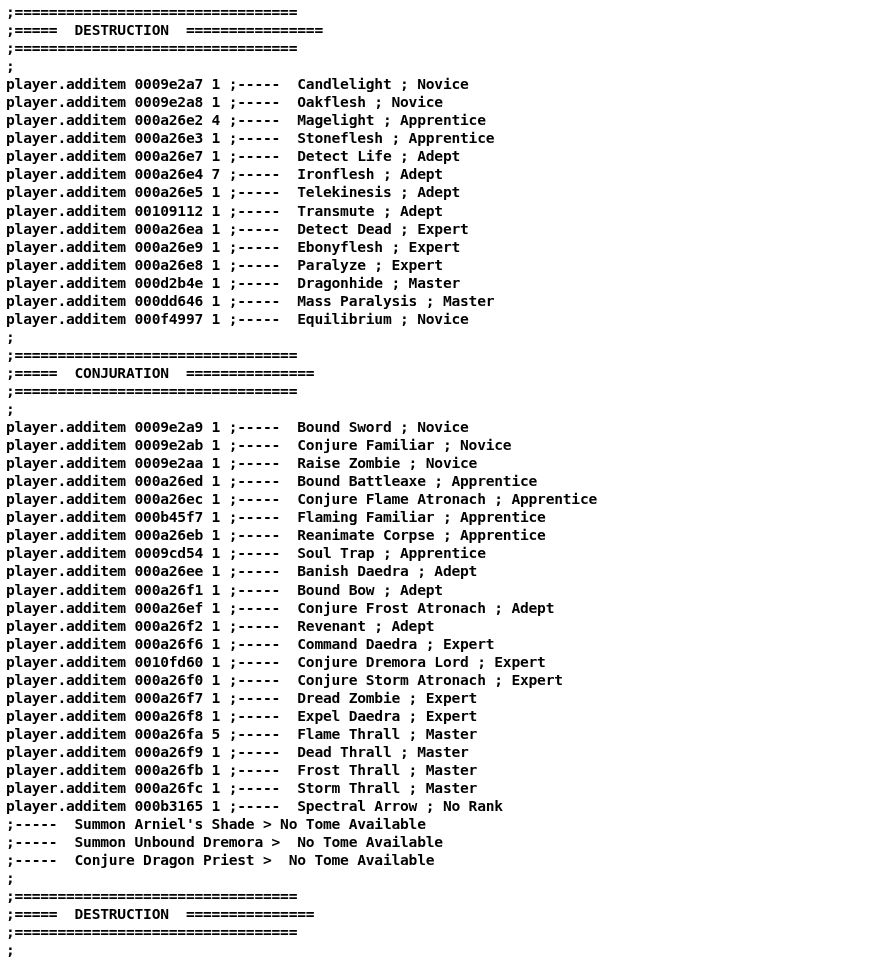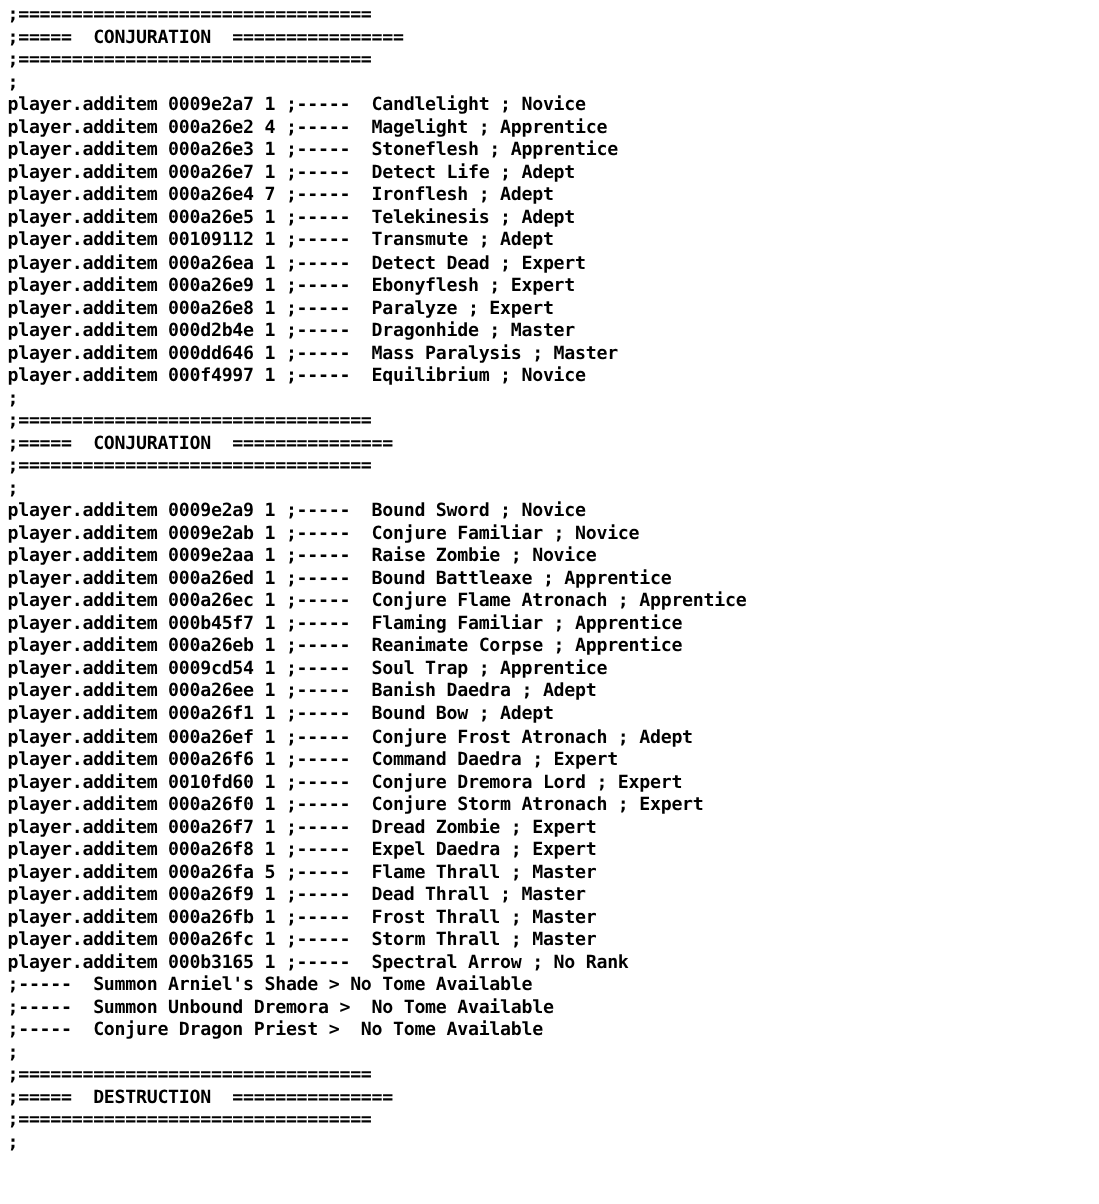--- a/index.html
+++ b/index.html
@@ -30,24 +30,25 @@
     letter-spacing: -0.22px;
     font-weight: 700;
     -webkit-font-smoothing: none;
   }
 </style>
 </head>
 <body>
 
 <div id="script-document">
     <div class="code-line">;=================================</div>
-    <div class="code-line">;=====  CONJURATION  ================</div>
+    <div class="code-line">;=====  DESTRUCTION  ================</div>
     <div class="code-line">;=================================</div>
     <div class="code-line">;</div>
     <div class="code-line">player.additem 0009e2a7 1 ;-----  Candlelight ; Novice</div>
+    <div class="code-line">player.additem 0009e2a8 1 ;-----  Oakflesh ; Novice</div>
     <div class="code-line">player.additem 000a26e2 4 ;-----  Magelight ; Apprentice</div>
     <div class="code-line">player.additem 000a26e3 1 ;-----  Stoneflesh ; Apprentice</div>
     <div class="code-line">player.additem 000a26e7 1 ;-----  Detect Life ; Adept</div>
     <div class="code-line">player.additem 000a26e4 7 ;-----  Ironflesh ; Adept</div>
     <div class="code-line">player.additem 000a26e5 1 ;-----  Telekinesis ; Adept</div>
     <div class="code-line">player.additem 00109112 1 ;-----  Transmute ; Adept</div>
     <div class="code-line">player.additem 000a26ea 1 ;-----  Detect Dead ; Expert</div>
     <div class="code-line">player.additem 000a26e9 1 ;-----  Ebonyflesh ; Expert</div>
     <div class="code-line">player.additem 000a26e8 1 ;-----  Paralyze ; Expert</div>
     <div class="code-line">player.additem 000d2b4e 1 ;-----  Dragonhide ; Master</div>
@@ -62,20 +63,21 @@
     <div class="code-line">player.additem 0009e2ab 1 ;-----  Conjure Familiar ; Novice</div>
     <div class="code-line">player.additem 0009e2aa 1 ;-----  Raise Zombie ; Novice</div>
     <div class="code-line">player.additem 000a26ed 1 ;-----  Bound Battleaxe ; Apprentice</div>
     <div class="code-line">player.additem 000a26ec 1 ;-----  Conjure Flame Atronach ; Apprentice</div>
     <div class="code-line">player.additem 000b45f7 1 ;-----  Flaming Familiar ; Apprentice</div>
     <div class="code-line">player.additem 000a26eb 1 ;-----  Reanimate Corpse ; Apprentice</div>
     <div class="code-line">player.additem 0009cd54 1 ;-----  Soul Trap ; Apprentice</div>
     <div class="code-line">player.additem 000a26ee 1 ;-----  Banish Daedra ; Adept</div>
     <div class="code-line">player.additem 000a26f1 1 ;-----  Bound Bow ; Adept</div>
     <div class="code-line">player.additem 000a26ef 1 ;-----  Conjure Frost Atronach ; Adept</div>
+    <div class="code-line">player.additem 000a26f2 1 ;-----  Revenant ; Adept</div>
     <div class="code-line">player.additem 000a26f6 1 ;-----  Command Daedra ; Expert</div>
     <div class="code-line">player.additem 0010fd60 1 ;-----  Conjure Dremora Lord ; Expert</div>
     <div class="code-line">player.additem 000a26f0 1 ;-----  Conjure Storm Atronach ; Expert</div>
     <div class="code-line">player.additem 000a26f7 1 ;-----  Dread Zombie ; Expert</div>
     <div class="code-line">player.additem 000a26f8 1 ;-----  Expel Daedra ; Expert</div>
     <div class="code-line">player.additem 000a26fa 5 ;-----  Flame Thrall ; Master</div>
     <div class="code-line">player.additem 000a26f9 1 ;-----  Dead Thrall ; Master</div>
     <div class="code-line">player.additem 000a26fb 1 ;-----  Frost Thrall ; Master</div>
     <div class="code-line">player.additem 000a26fc 1 ;-----  Storm Thrall ; Master</div>
     <div class="code-line">player.additem 000b3165 1 ;-----  Spectral Arrow ; No Rank</div>

